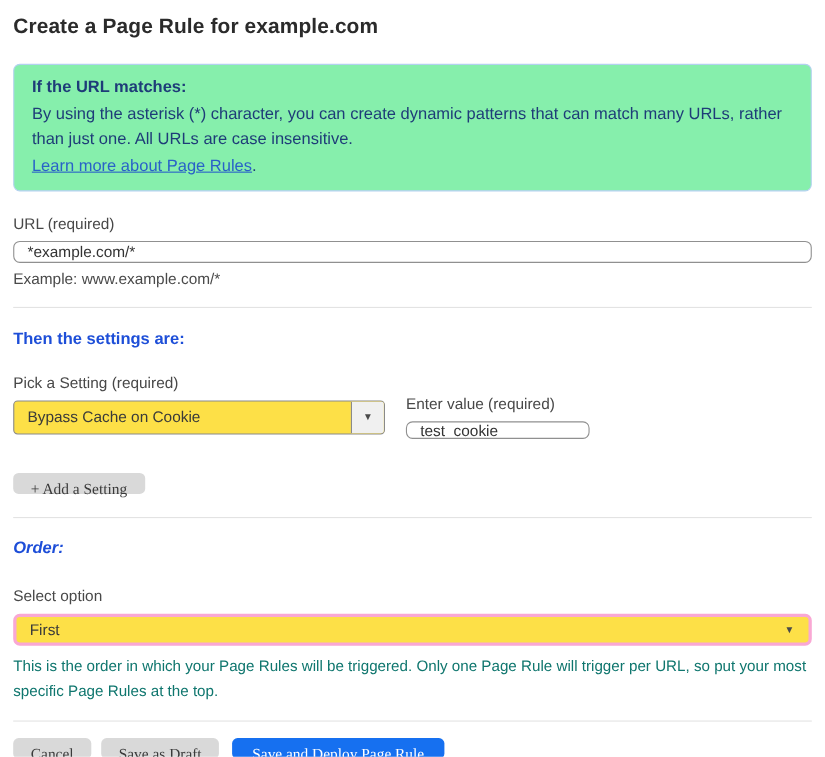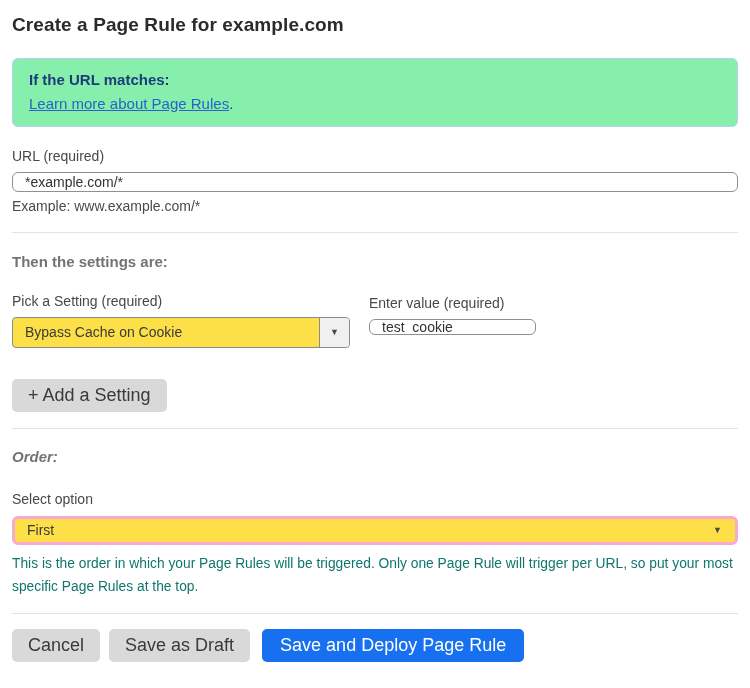--- a/index.html
+++ b/index.html
@@ -69,21 +69,21 @@
   }
   .divider {
     border: none;
     border-top: 1px solid #e3e3e3;
     margin: 18px 0 0 0;
   }
   .section-heading {
     margin-top: 20px;
     font-size: 15px;
     font-weight: bold;
-    color: #737373;
+    color: #1d4ed8;
   }
   .settings-row {
     display: flex;
     align-items: flex-start;
     margin-top: 23px;
   }
   .setting-col {
     width: 338px;
   }
   .setting-col .field-label,
@@ -117,36 +117,36 @@
     align-items: center;
     justify-content: center;
   }
   .arrow-glyph {
     font-size: 9px;
     color: #4a4a4a;
     line-height: 1;
   }
   .value-col {
     margin-left: 19px;
-    margin-top: 2px;
+    margin-top: 19px;
     width: 167px;
   }
   .value-col .text-input {
     height: 16px;
   }
   .btn {
     display: inline-block;
     border: none;
     border-radius: 5px;
     background: #d9d9d9;
     color: #3a3a3a;
-    font-size: 18px;
-    font-family: Liberation Sans, sans-serif;
+    font-size: 14px;
+    font-family: Liberation Serif, serif;
     padding: 0 16px;
-    height: 33px;
+    height: 19px;
     line-height: 31px;
     cursor: pointer;
   }
   .add-setting-btn {
     margin-top: 31px;
   }
   .order-heading {
     margin-top: 19px;
     font-style: italic;
   }
@@ -192,20 +192,21 @@
 </style>
 </head>
 <body>
 
 <div class="container">
 
   <h1 class="page-title">Create a Page Rule for example.com</h1>
 
   <div class="info-box">
     <div class="info-heading">If the URL matches:</div>
+    <div class="info-body">By using the asterisk (*) character, you can create dynamic patterns that can match many URLs, rather than just one. All URLs are case insensitive.</div>
     <div><a class="info-link">Learn more about Page Rules</a><span>.</span></div>
   </div>
 
   <div class="field-label">URL (required)</div>
   <input class="text-input" type="text" value="*example.com/*" style="">
   <div class="helper-text">Example: www.example.com/*</div>
 
   <hr class="divider">
 
   <div class="section-heading">Then the settings are:</div>

